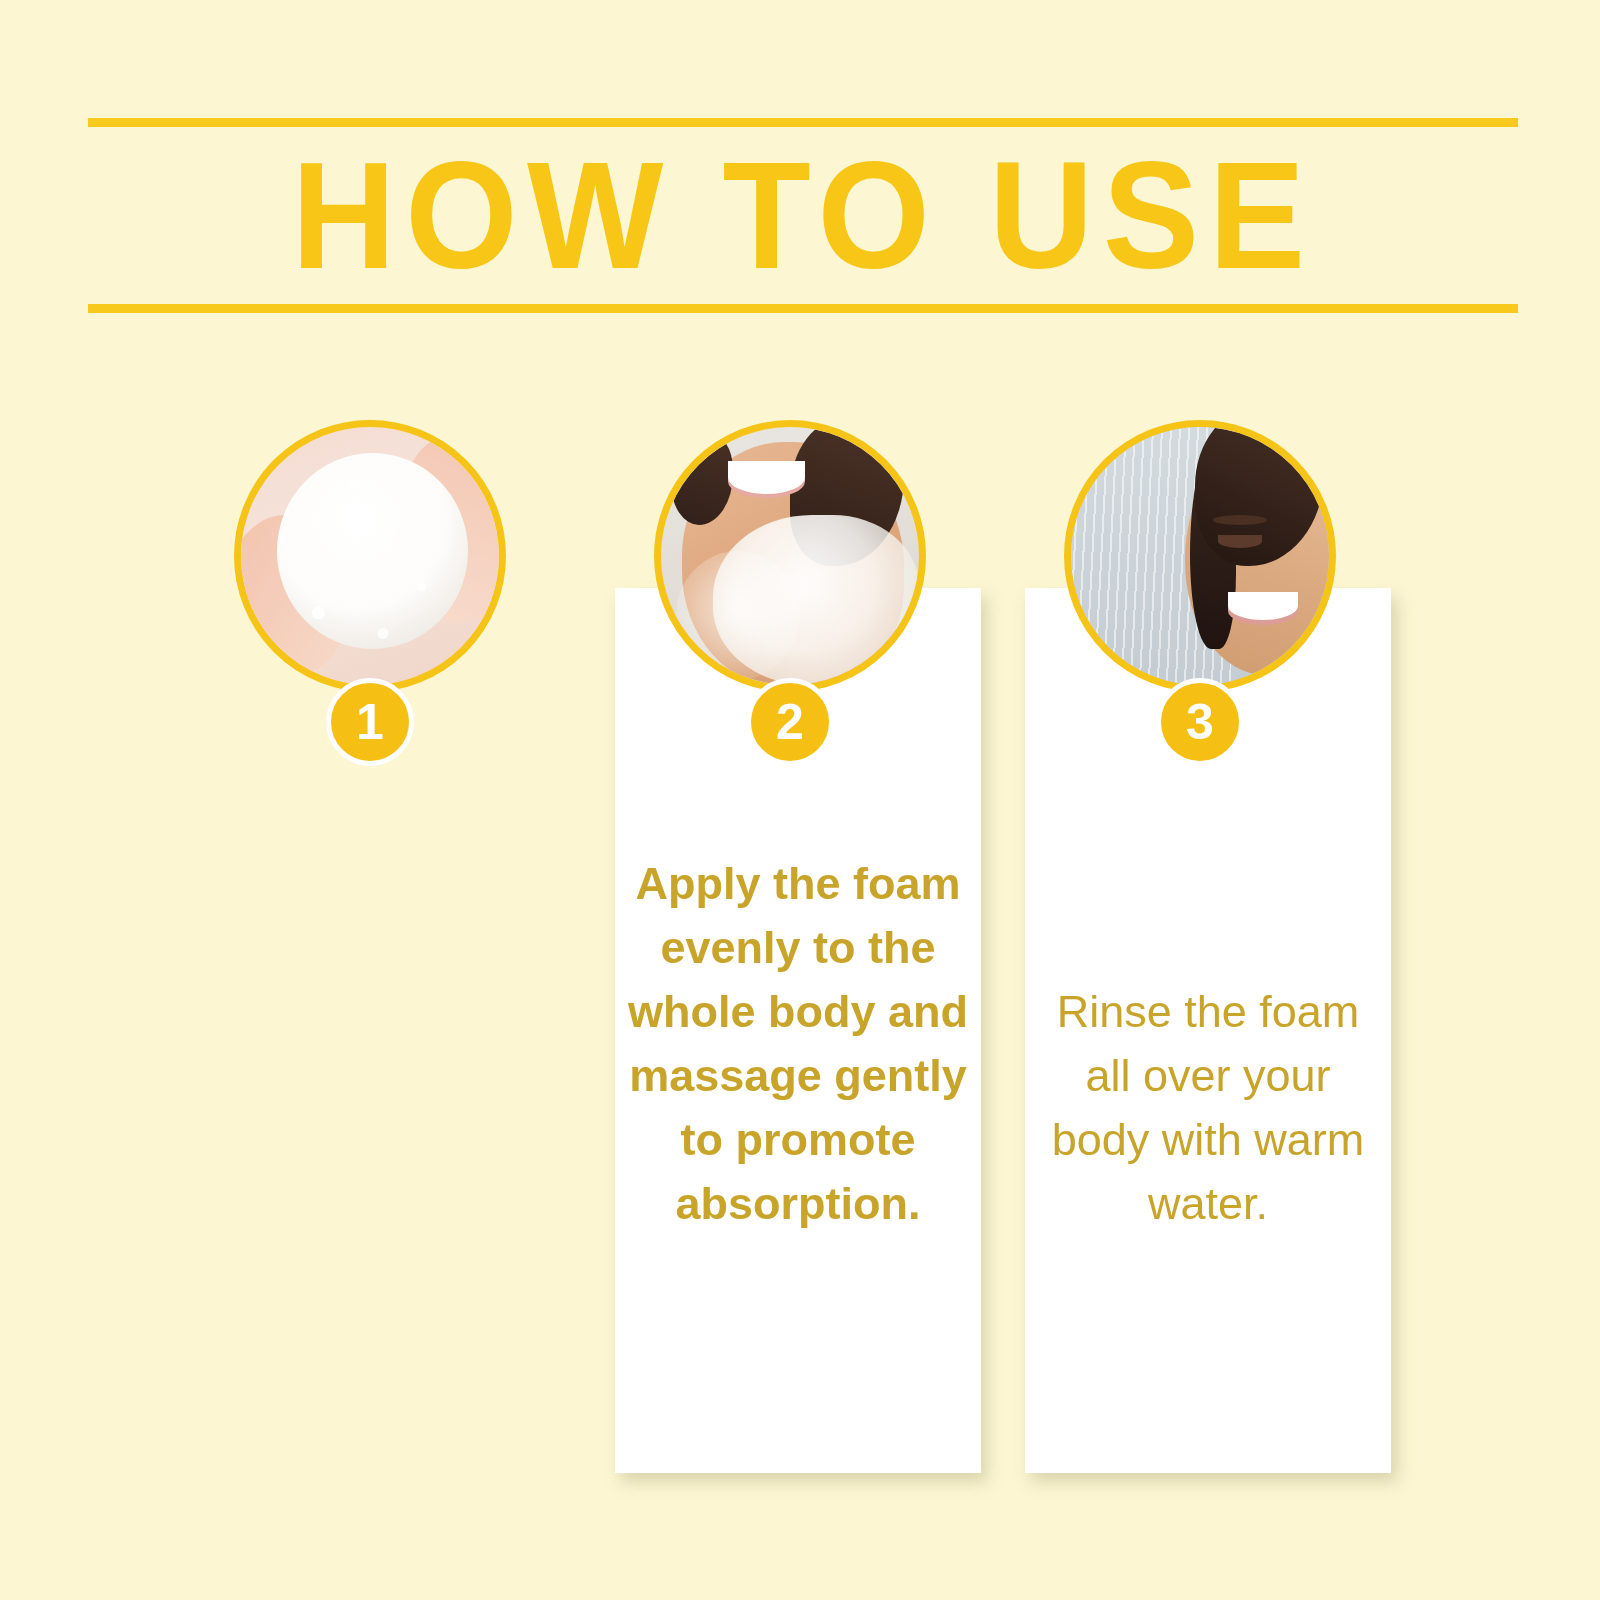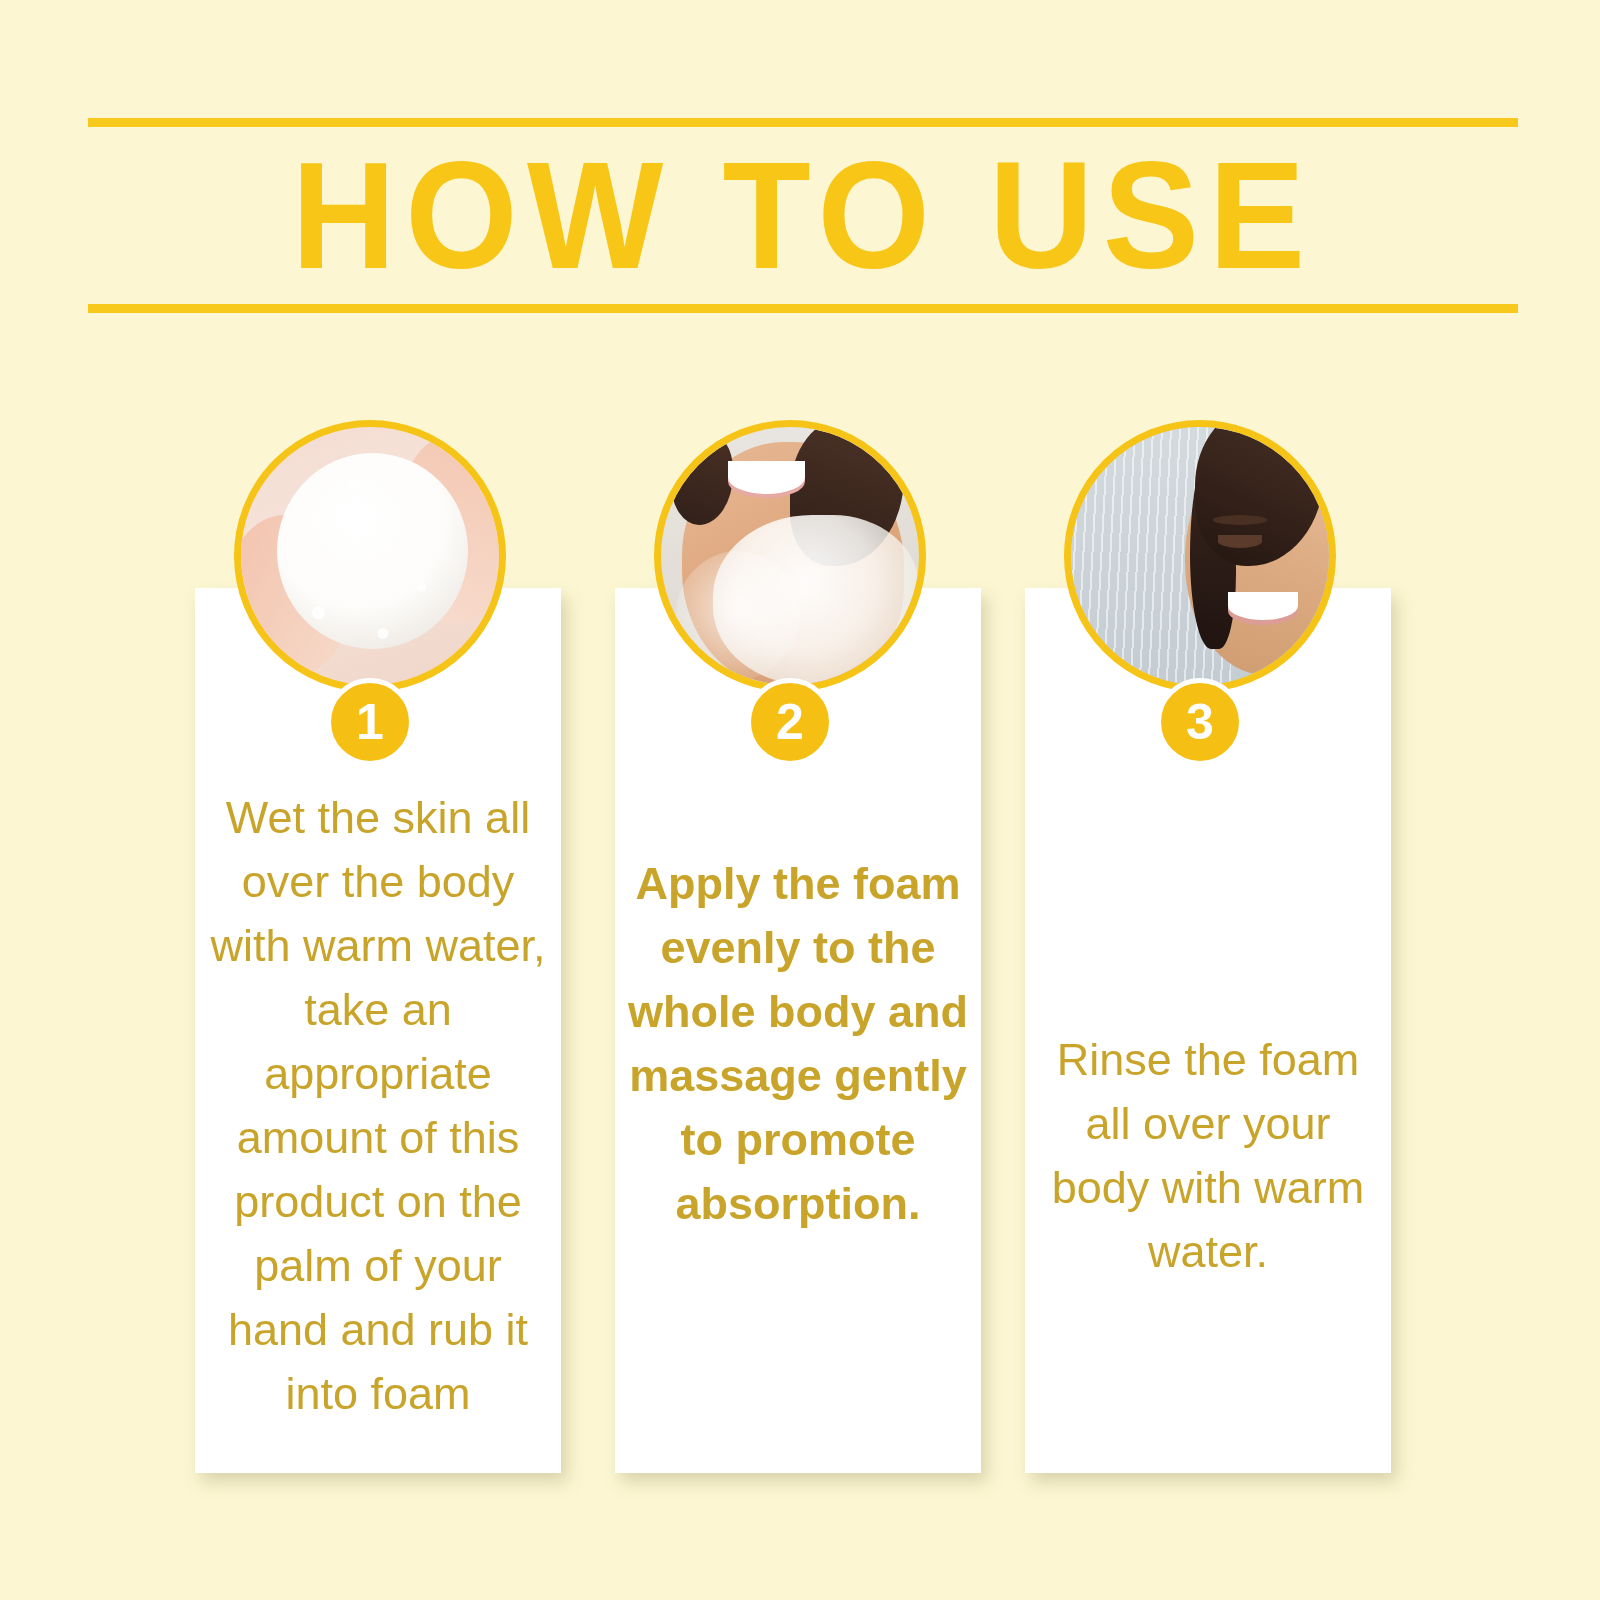--- a/index.html
+++ b/index.html
@@ -94,21 +94,21 @@
     left: 10px;
     width: 346px;
     text-align: center;
     color: #C9A42A;
     font-size: 45px;
     line-height: 64px;
     font-weight: normal;
   }
   .step-1 .card-text { top: 198px; }
   .step-2 .card-text { top: 264px; font-weight: bold; }
-  .step-3 .card-text { top: 392px; margin-top: 48px; }
+  .step-3 .card-text { top: 392px; }
 
   
   .photo {
     position: absolute;
     top: 0px;
     left: 56px;
     width: 272px;
     height: 272px;
     border-radius: 50%;
     border: 7px solid #F6C416;
@@ -312,23 +312,20 @@
 
   <div class="header-block">
     <div class="rule rule-top"></div>
     <div class="page-title">HOW TO USE</div>
     <div class="rule rule-bottom"></div>
   </div>
 
   <div class="steps">
 
     <div class="step step-1">
-      <div class="card">
-        <div class="card-text">Wet the skin all over the body with warm water, take an appropriate amount of this product on the palm of your hand and rub it into foam</div>
-      </div>
       <div class="photo ph-1">
         <div class="photo-inner">
           <div class="hand-l"></div>
           <div class="hand-r"></div>
           <div class="foam"></div>
           <div class="bubbles"></div>
         </div>
       </div>
       <div class="badge">1</div>
     </div>

